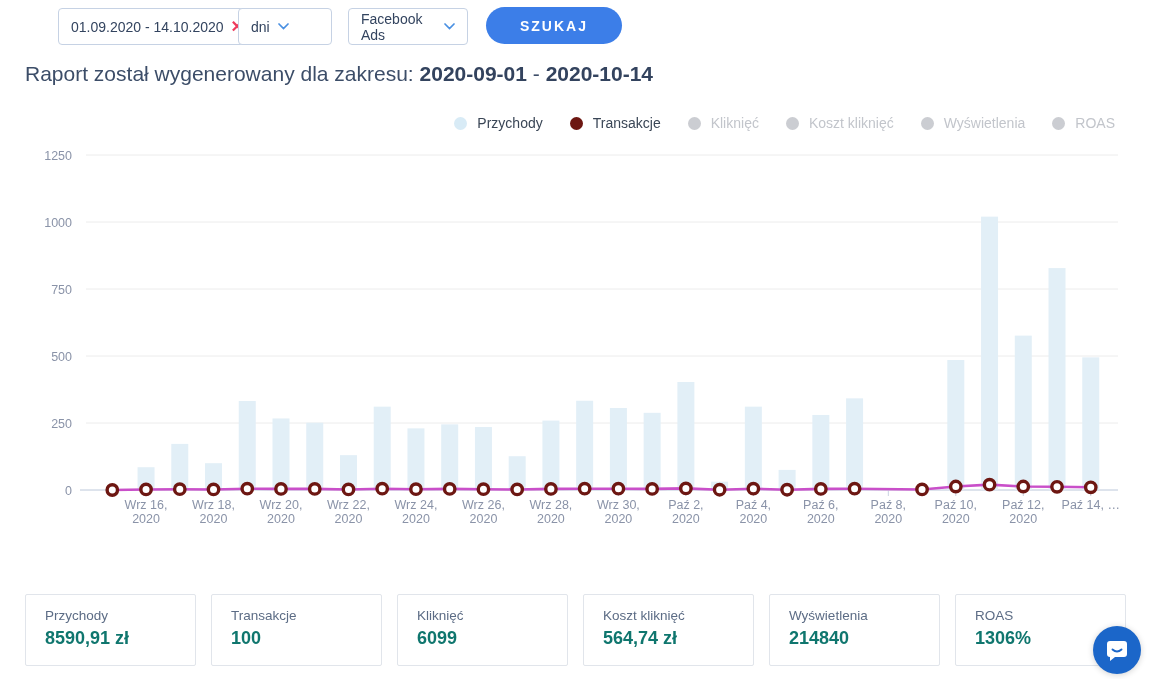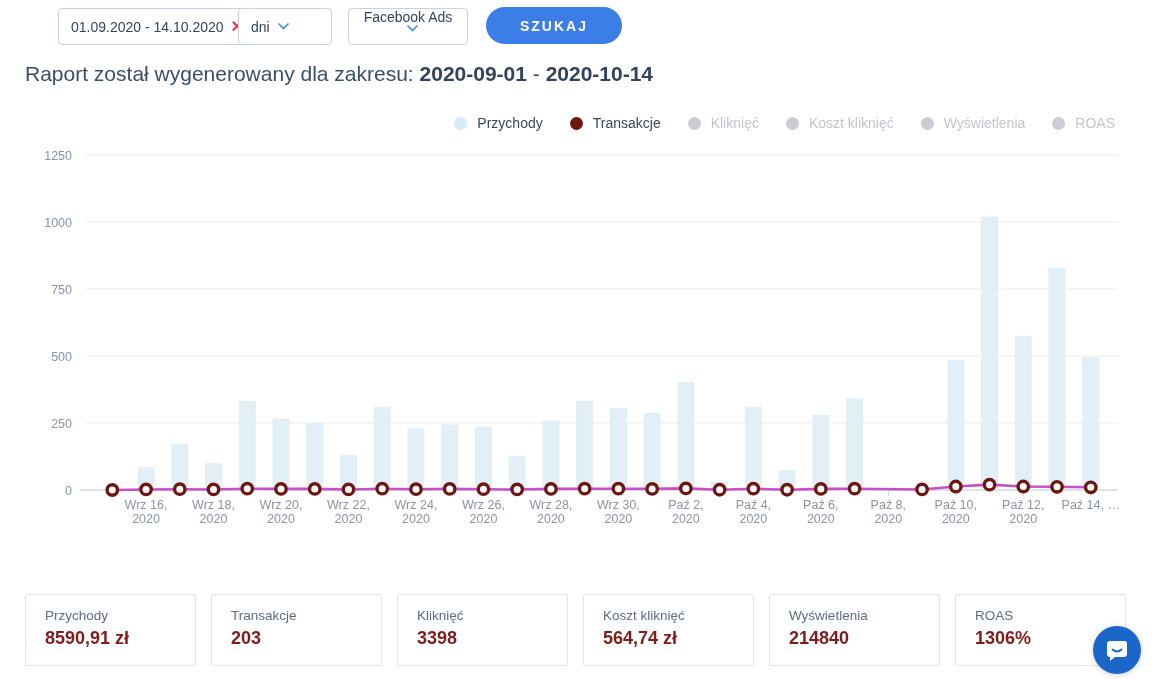--- a/index.html
+++ b/index.html
@@ -8,21 +8,21 @@
 
   
   .ctrl{position:absolute;top:8px;height:37px;box-sizing:border-box;
         border:1px solid #c6d2e4;border-radius:4px;background:#fff;
         display:flex;align-items:center;font-size:14px;color:#33445f;}
   #date-box{left:25px;width:197px;padding:0 10px 0 12px;justify-content:space-between;margin-left:33px;}
   #date-box .val{white-space:nowrap;}
   .clear-x{color:#ee3b5c;font-size:16px;font-weight:bold;cursor:pointer;line-height:1;}
   .select{justify-content:flex-start;padding:0 12px;cursor:pointer;}
   #sel-granularity{left:238px;width:94px;}
-  #sel-source{left:348px;width:120px;flex-direction:column;}
+  #sel-source{left:348px;width:120px;}
   .chev{flex:0 0 auto;margin-left:8px;}
   #search-btn{position:absolute;left:486px;top:7px;width:136px;height:37px;
         background:#3c7ee8;border:none;border-radius:18.5px;color:#fff;
         font-family:"Liberation Sans",sans-serif;font-size:14px;font-weight:bold;
         letter-spacing:2px;cursor:pointer;}
 
   
   #report-line{position:absolute;left:25px;top:62px;font-size:21px;color:#3c4d68;}
   #report-line b{color:#33435e;}
 
@@ -34,21 +34,21 @@
 
   
   #chart{position:absolute;left:0;top:0;}
   .ytick,.xtick{fill:#8a93a8;font-size:12.5px;font-family:"Liberation Sans",sans-serif;}
 
   
   #cards{position:absolute;left:25px;top:594px;display:flex;gap:15px;}
   .card{width:171px;height:72px;box-sizing:border-box;border:1px solid #e1e5eb;
         border-radius:2px;background:#fff;padding:13px 19px;}
   .card-label{font-size:13.5px;color:#5c6c85;margin-bottom:5px;white-space:nowrap;}
-  .card-value{font-size:18px;font-weight:bold;color:#7f1d1d;}
+  .card-value{font-size:18px;font-weight:bold;color:#0f766e;}
 
   
   #chat-btn{position:absolute;left:1093px;top:626px;width:48px;height:48px;border-radius:50%;
         background:#1b66c9;display:flex;align-items:center;justify-content:center;cursor:pointer;
         box-shadow:0 1px 6px rgba(0,0,0,.18);}
 </style>
 </head>
 <body>
 <div id="app">
 
@@ -218,25 +218,25 @@
       </div>
     </div>
 
   <div id="cards">
       <div class="card">
         <div class="card-label">Przychody</div>
         <div class="card-value">8590,91 zł</div>
       </div>
       <div class="card">
         <div class="card-label">Transakcje</div>
-        <div class="card-value">203</div>
+        <div class="card-value">100</div>
       </div>
       <div class="card">
         <div class="card-label">Kliknięć</div>
-        <div class="card-value">3398</div>
+        <div class="card-value">6099</div>
       </div>
       <div class="card">
         <div class="card-label">Koszt kliknięć</div>
         <div class="card-value">564,74 zł</div>
       </div>
       <div class="card">
         <div class="card-label">Wyświetlenia</div>
         <div class="card-value">214840</div>
       </div>
       <div class="card">

